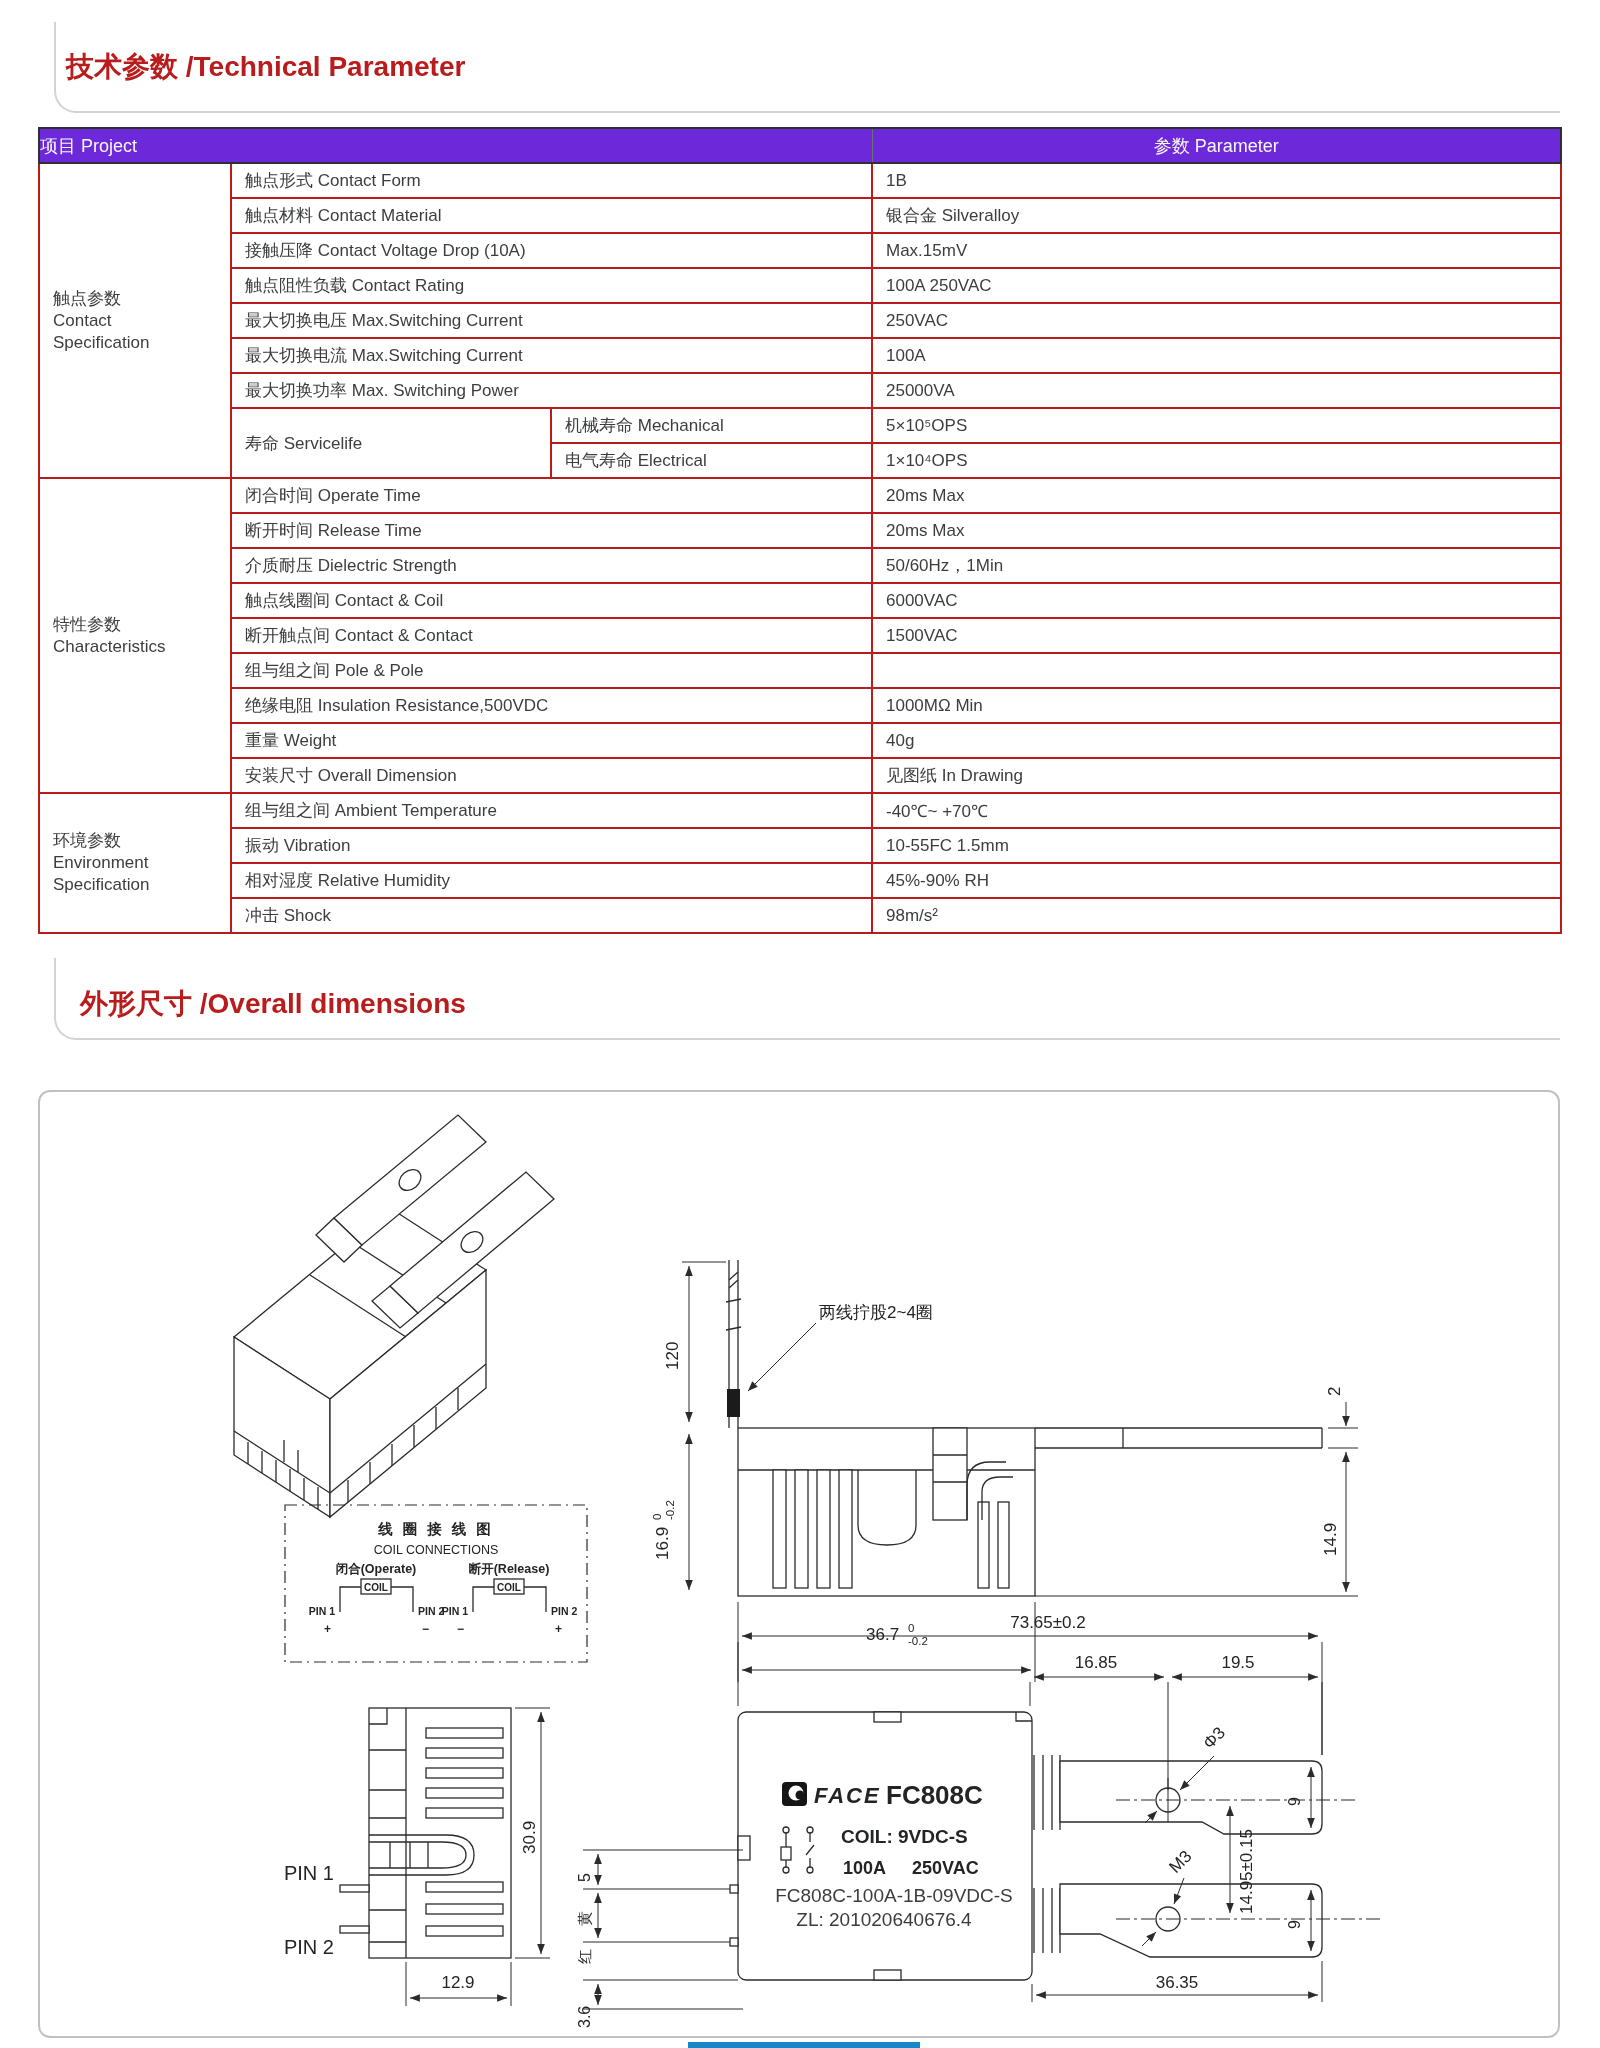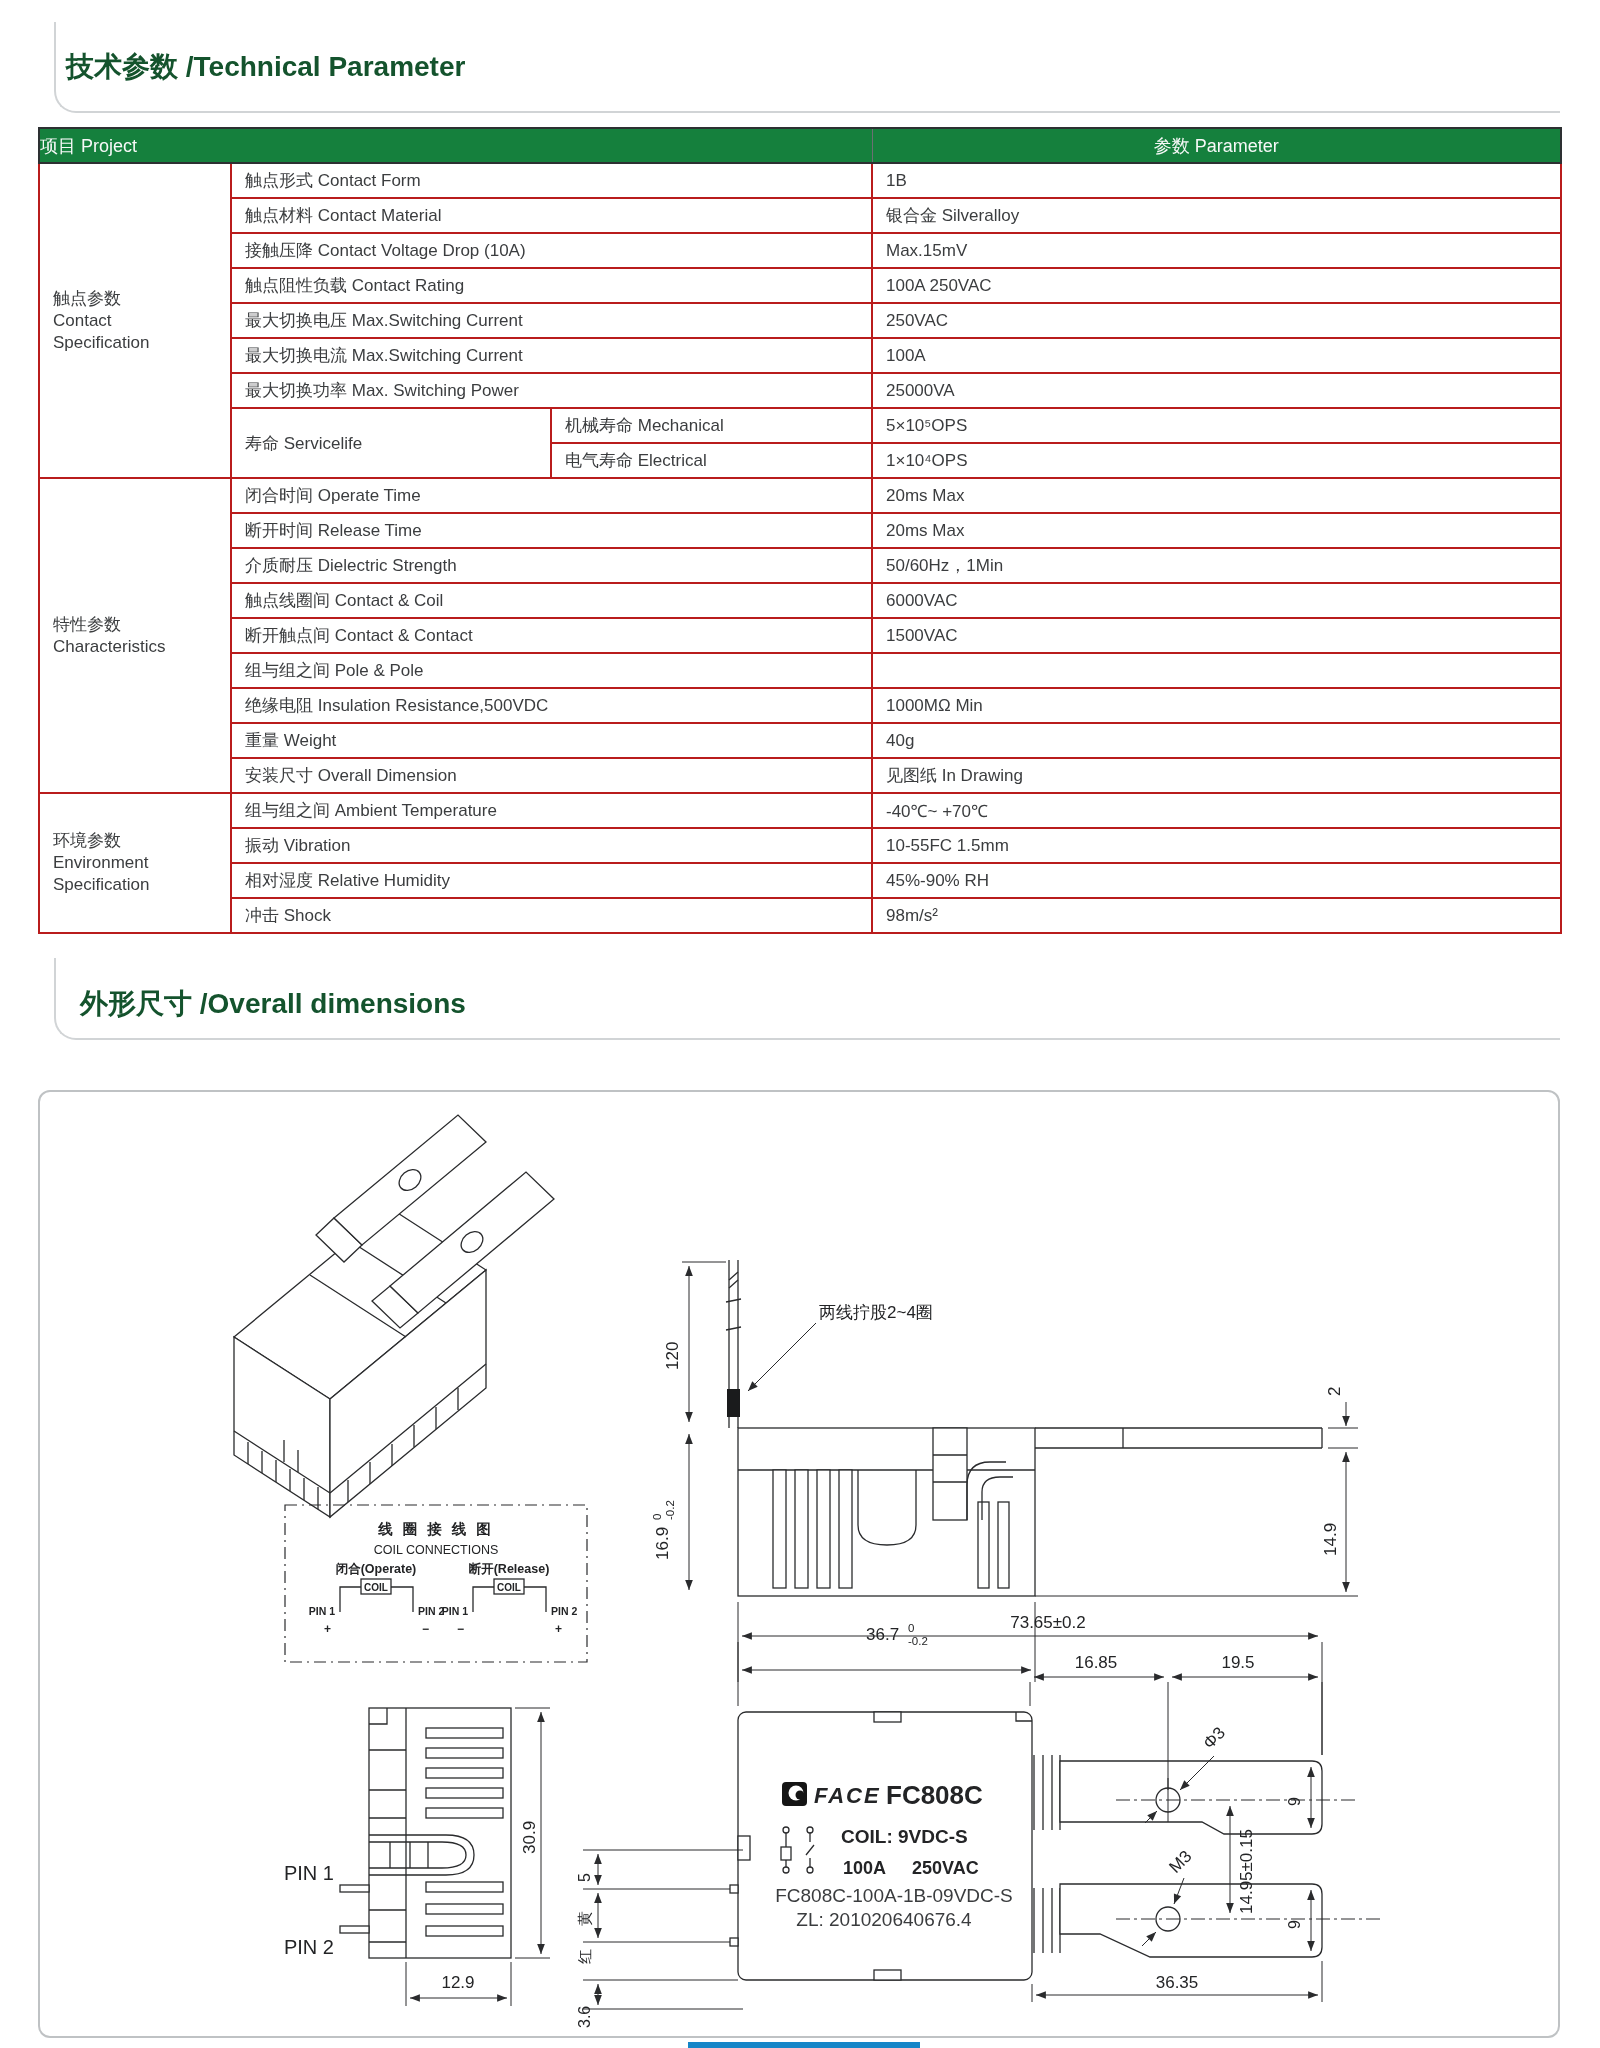--- a/index.html
+++ b/index.html
@@ -1,26 +1,26 @@
 <!DOCTYPE html>
 <html><head>
 <meta charset="utf-8">
 <style>
   html,body{margin:0;padding:0;background:#fff;}
   body{width:1600px;height:2048px;position:relative;overflow:hidden;
        font-family:"Liberation Sans",sans-serif;color:#3b3d3f;}
   
   .corner{position:absolute;border-left:2px solid #d1d4d6;border-bottom:2px solid #d1d4d6;
           border-bottom-left-radius:22px;}
-  .sec-title{position:absolute;font-size:28px;font-weight:bold;color:#14532d;white-space:nowrap;}
+  .sec-title{position:absolute;font-size:28px;font-weight:bold;color:#b91c1c;white-space:nowrap;}
   
   table.param{position:absolute;left:38px;top:127px;border-collapse:collapse;table-layout:fixed;
               font-size:17px;color:#3b3d3f;border:2px solid #2d3032;}
   table.param td{border:2px solid #b91c1c;height:33px;padding:0 4px 0 13px;white-space:nowrap;overflow:hidden;}
-  table.param th{background:#15803d;color:#f7f8f8;font-weight:normal;font-size:18px;height:33px;
+  table.param th{background:#6d28d9;color:#f7f8f8;font-weight:normal;font-size:18px;height:33px;
                  border:1px solid #6b6f72;border-bottom:2px solid #2d3032;padding:0;}
   th.project{text-align:left;padding-left:13px;}
   td.group{vertical-align:middle;line-height:22px;padding-left:13px;}
   td.val{text-align:left;padding:0;margin-left:46px;}
   tr.gsep td{border-top:2px solid #f9a8d4;}
   
   .draw-box{position:absolute;left:38px;top:1090px;width:1518px;height:944px;
             border:2px solid #bfc2c4;border-radius:12px;background:#fff;}
   svg{position:absolute;left:38px;top:1090px;}
   svg text{font-family:"Liberation Sans",sans-serif;fill:#232426;}

